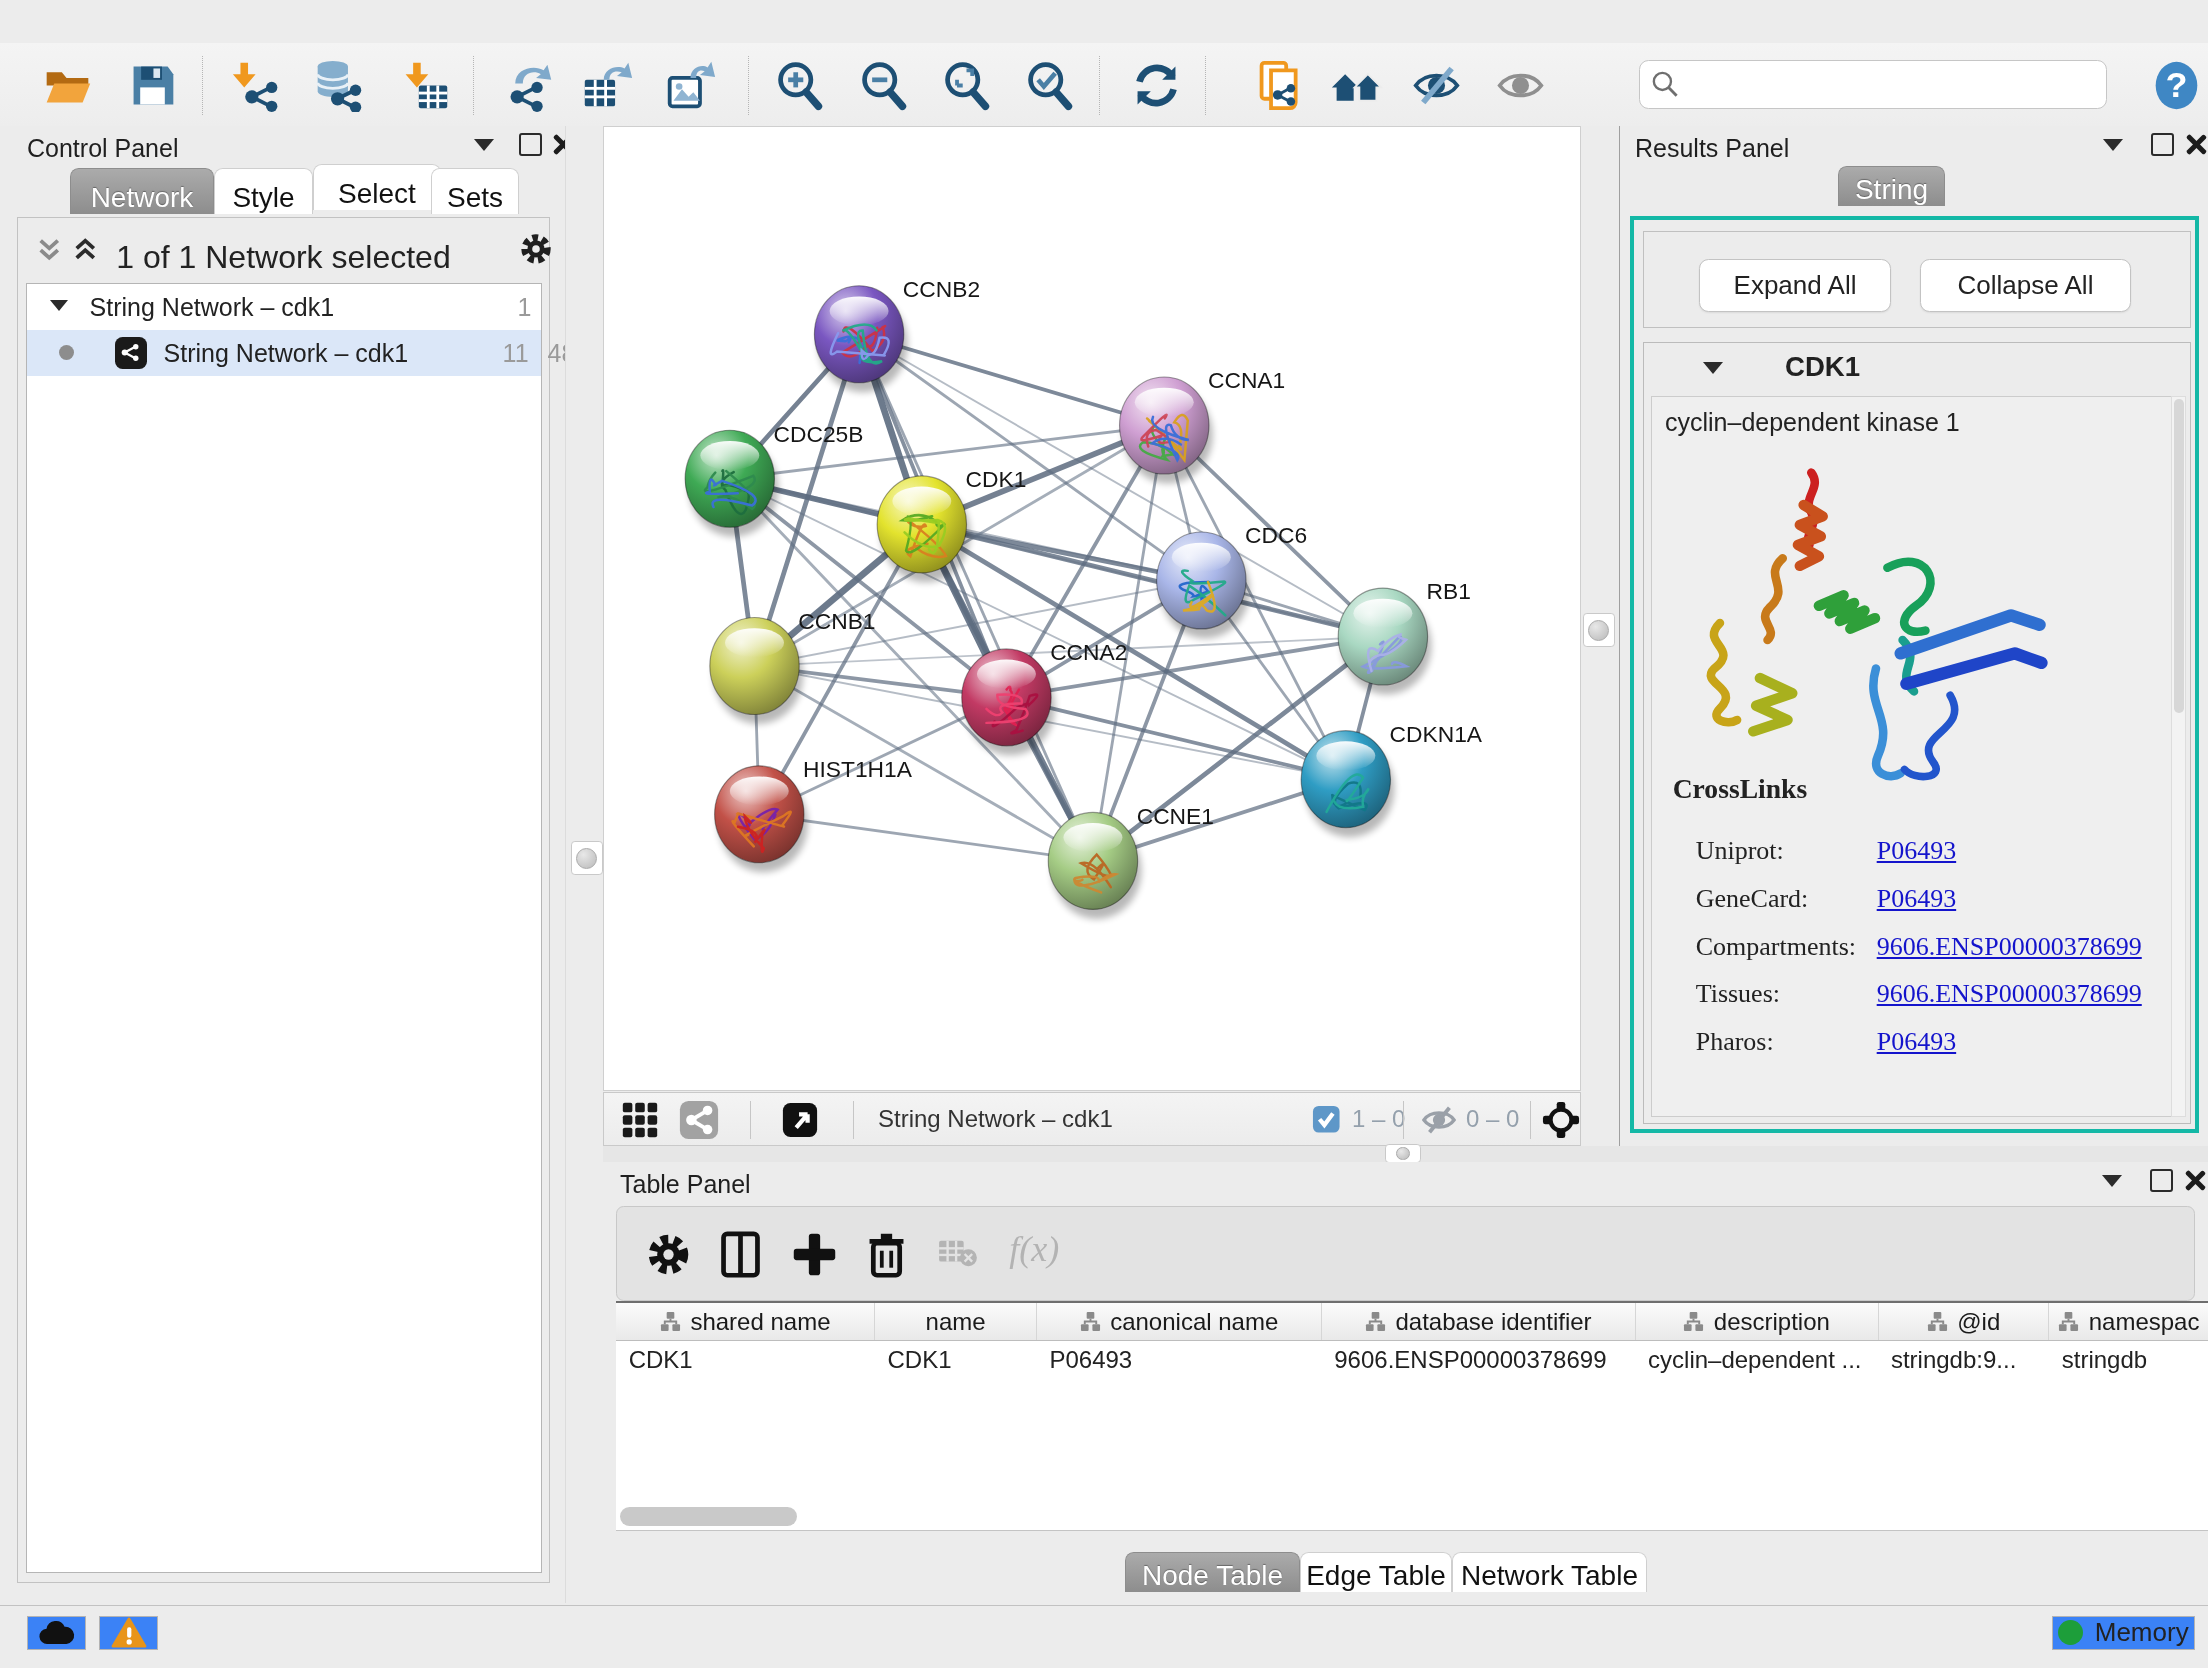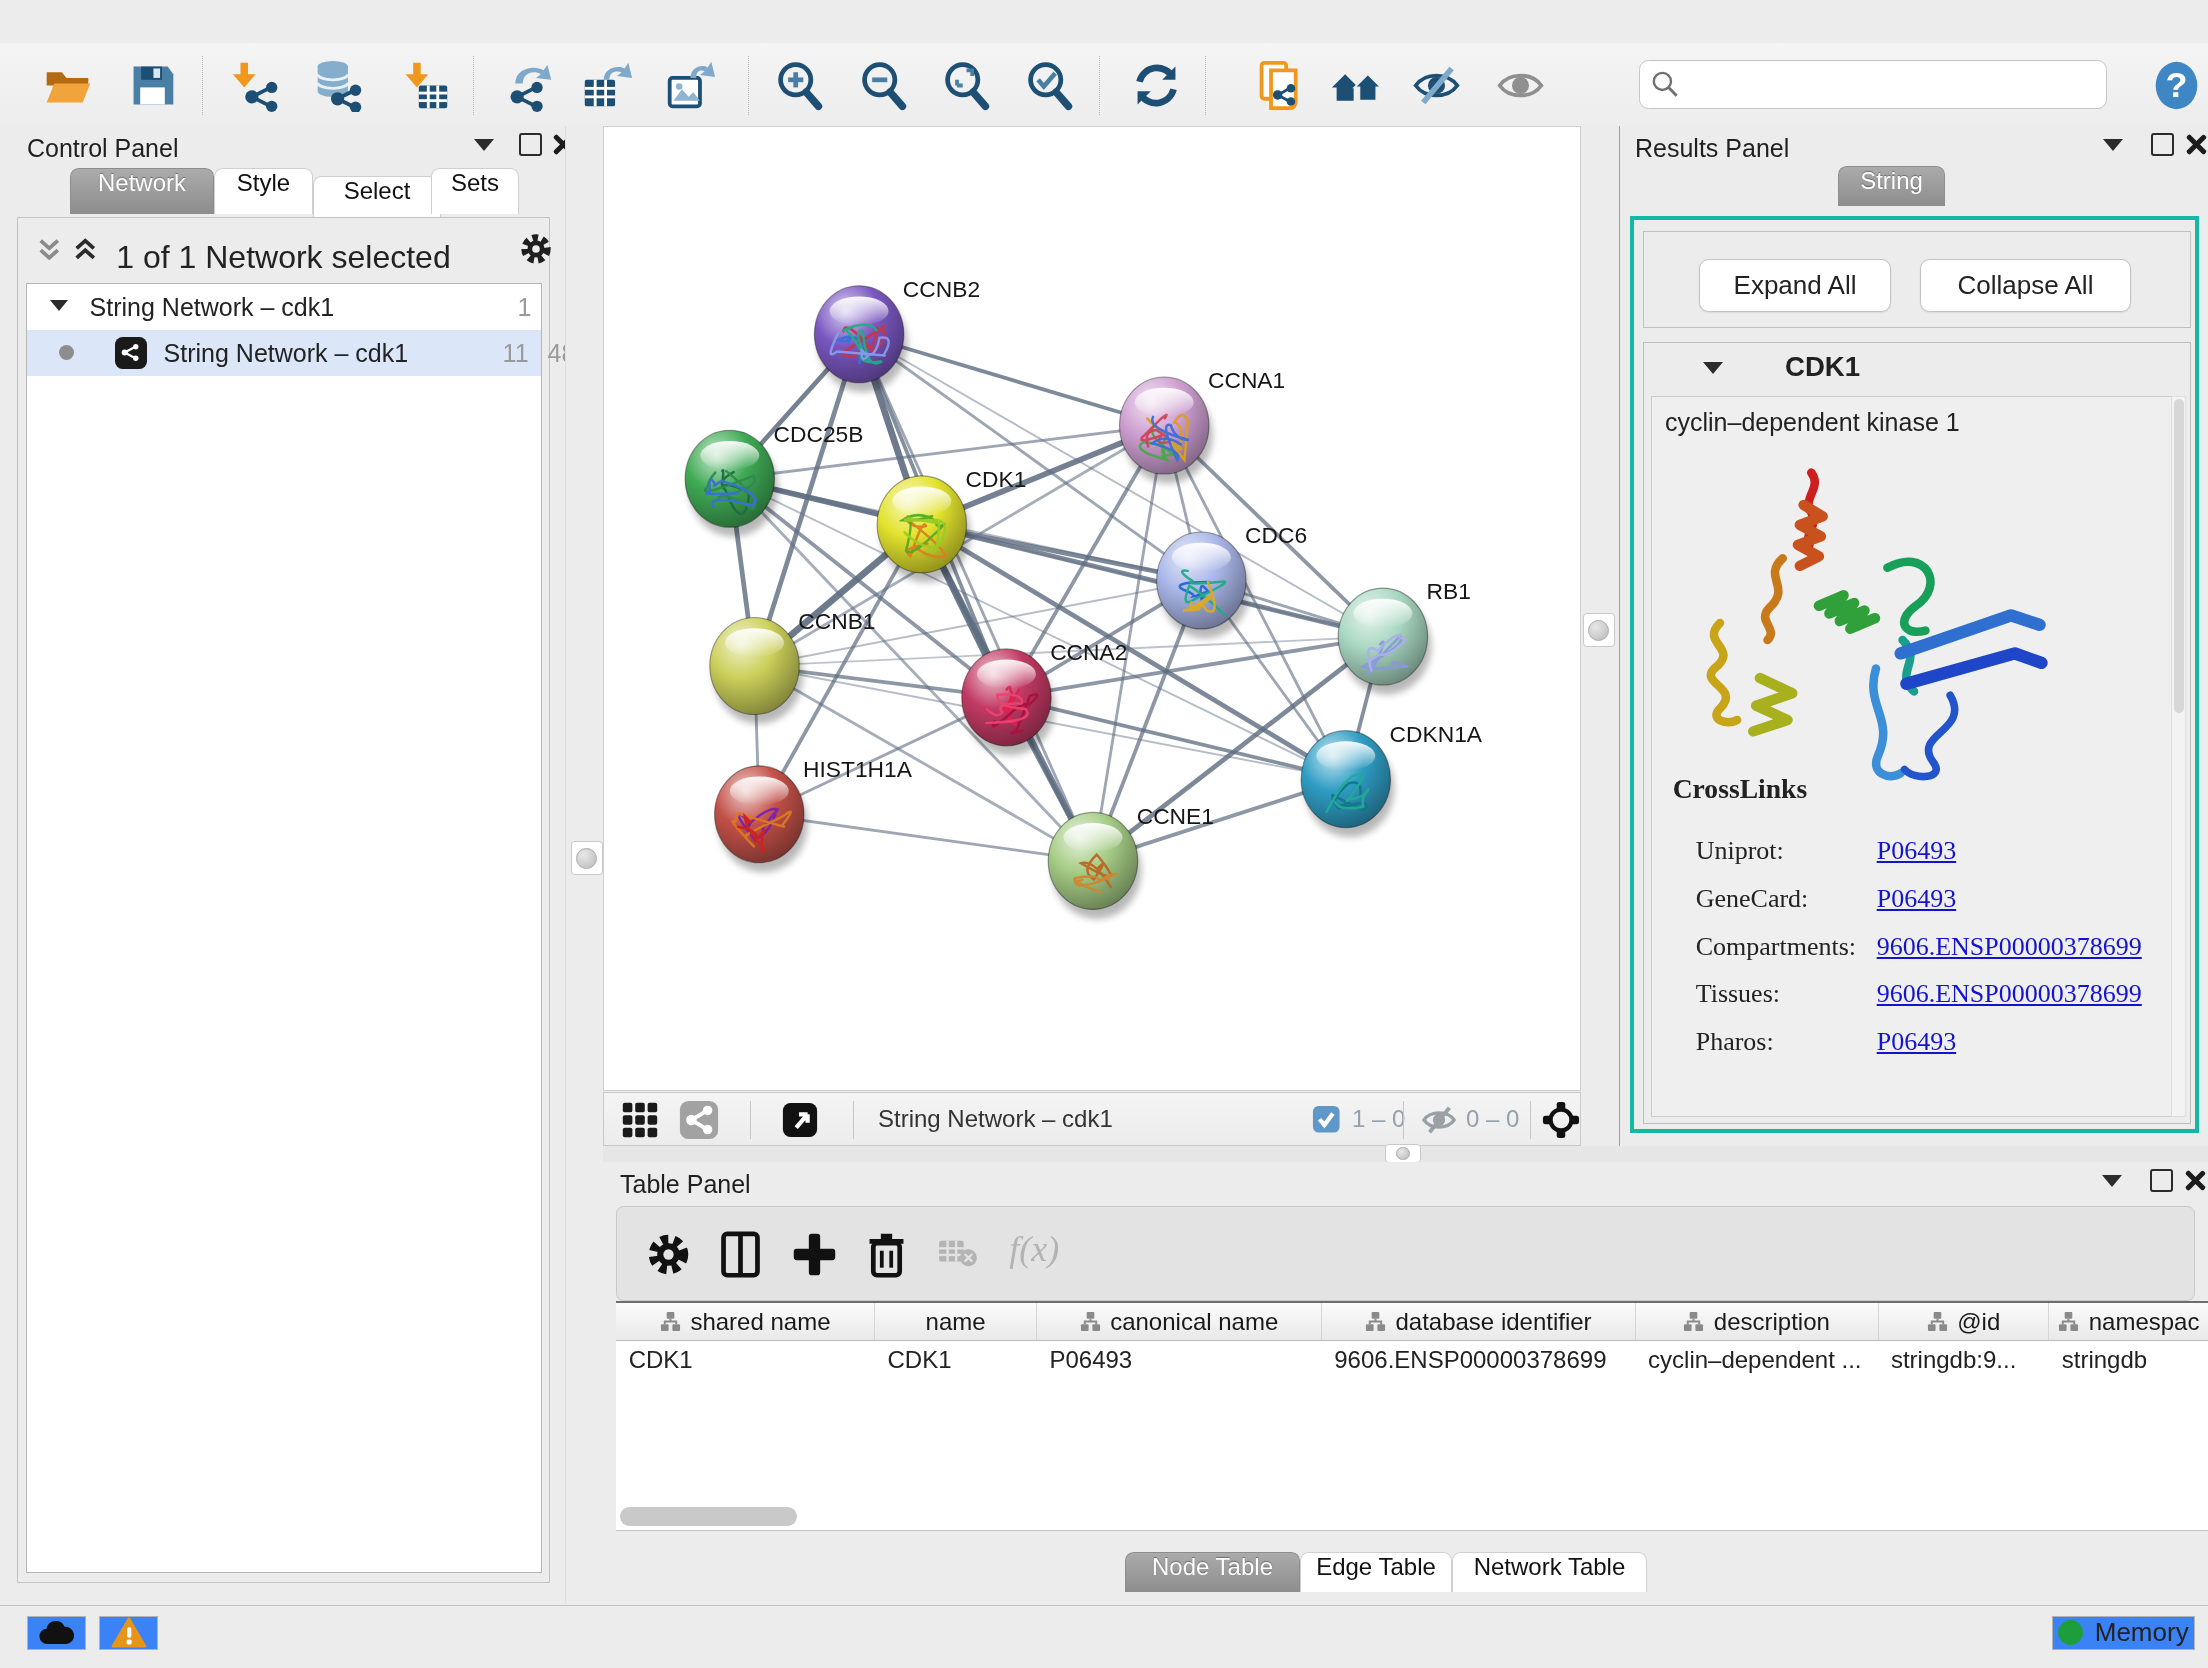--- a/index.html
+++ b/index.html
@@ -29,22 +29,22 @@
   .panel-title { font-size:25px; color:#1f1f1f; }
   .caret-down { width:0; height:0; border-left:10.5px solid transparent; border-right:10.5px solid transparent;
     border-top:12.4px solid #2b2b2b; display:inline-block; }
   .float-btn { width:23px; height:23px; border:2.9px solid #2b2b2b; border-radius:2.9px; display:inline-block; }
   .close-x { position:relative; width:25px; height:25px; display:inline-block; }
   .close-x:before,.close-x:after { content:""; position:absolute; left:11.4px; top:0; width:4.8px; height:25px;
     background:#1c1c1c; border-radius:1.9px; }
   .close-x:before { transform:rotate(45deg); } .close-x:after { transform:rotate(-45deg); }
 
   .tab { position:absolute; height:46px; border:1px solid #cfcfcf; border-bottom:none;
-    border-radius:8.6px 8.6px 0 0; background:#fff; color:#111; font-size:24px;
-    display:flex; align-items:flex-start; justify-content:center; cursor:pointer; }
+    border-radius:8.6px 8.6px 0 0; background:#fff; color:#111; font-size:28px;
+    display:flex; align-items:flex-end; justify-content:center; cursor:pointer; }
   .tab.active { background:linear-gradient(#ababab,#8d8d8d); color:#fff;
     text-shadow:0 -1px 1px rgba(0,0,0,.35); border-color:#8d8d8d; }
 
   
   .control-panel { position:absolute; left:0; top:126px; width:565px; height:1477px; background:#ececec; }
   .cp-container { position:absolute; left:17px; top:91px; width:533px; height:1366px;
     border:1px solid #c2c2c2; background:#ececec; }
   .netlist { position:absolute; left:7.6px; top:65px; width:516px; height:1290px; background:#fff;
     border:1px solid #b5b5b5; }
   .netrow { position:relative; height:46px; display:flex; align-items:center; font-size:25px; }
@@ -307,21 +307,21 @@
   <span class="caret-down abs" style="left:474px; top:13.3px"></span>
   <span class="float-btn abs" style="left:519px; top:6.7px"></span>
   <span class="close-x abs" style="left:550px; top:5.7px"></span>
 
   <div class="tab active" style="left:70px; top:42px; width:144px">
         <span>Network</span>
       </div>
   <div class="tab" style="left:214px; top:42px; width:99px">
         <span>Style</span>
       </div>
-  <div class="tab" style="left:313px; top:50px; width:128px">
+  <div class="tab" style="left:313px; top:38px; width:128px">
         <span>Select</span>
       </div>
   <div class="tab" style="left:431px; top:42px; width:88px">
         <span>Sets</span>
       </div>
 
   <div class="cp-container">
     <span class="abs" style="left:17px; top:17px">
       <svg width="28.5" height="28.5" viewBox="0 0 30 30">
             <g fill="none" stroke="#8a8a8a" stroke-width="4">

